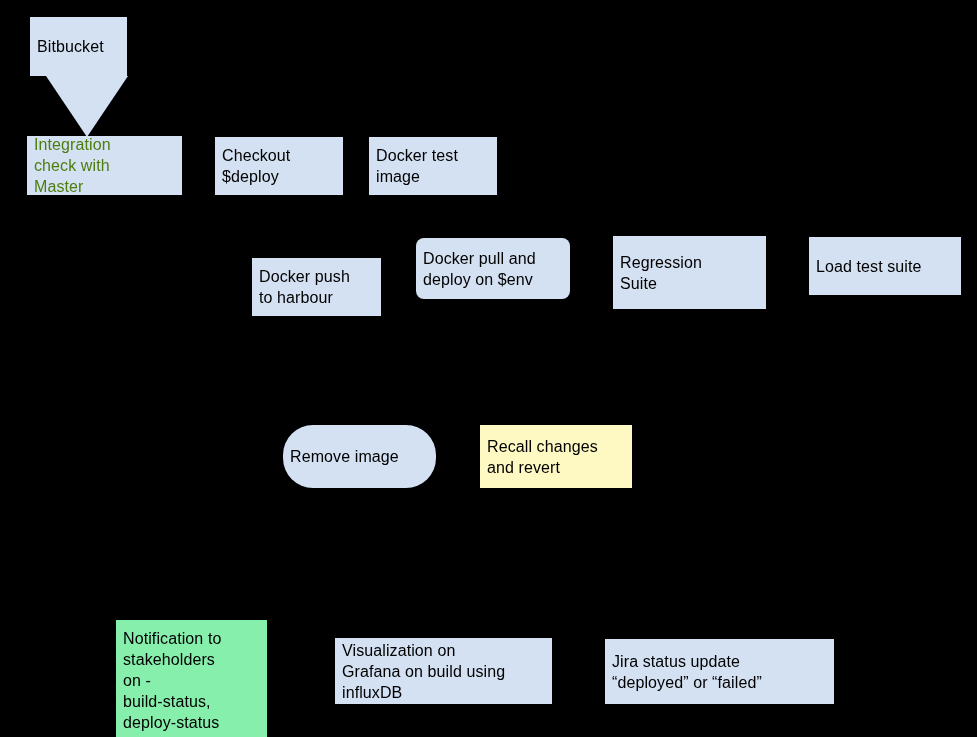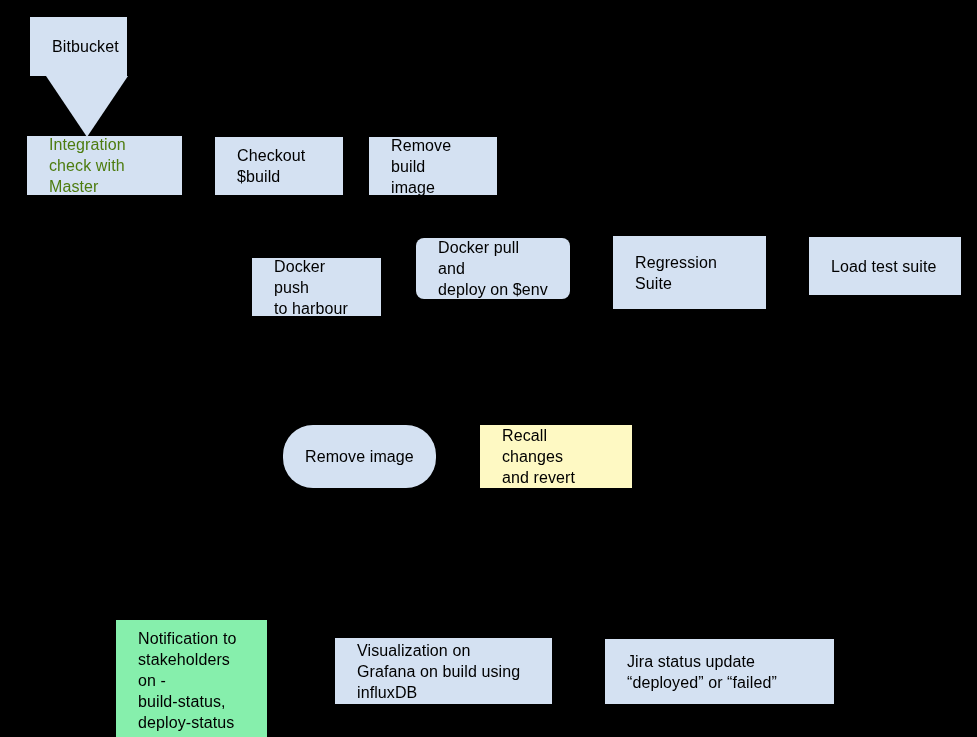--- a/index.html
+++ b/index.html
@@ -18,21 +18,21 @@
   .node {
     position: absolute;
     box-sizing: border-box;
     background: #d4e1f2;
     color: #000000;
     font-size: 16px;
     line-height: 21px;
     display: flex;
     align-items: center;
     justify-content: flex-start;
-    padding: 0 22px;
+    padding: 0 7px;
     white-space: pre-line;
     letter-spacing: 0.1px;
   }
   .arrow {
     position: absolute;
   }
   .arrow svg {
     display: block;
     overflow: visible;
   }
@@ -44,22 +44,22 @@
     <div class="arrow" style="left: 46px; top: 76px; width: 82px; height: 61px;">
       <svg width="82" height="61" viewBox="0 0 82 61">
         <polygon points="0,0 82,0 41,61" fill="#d4e1f2"></polygon>
       </svg>
     </div>
     <div class="node" style="left: 30px; top: 17px; width: 97px; height: 59px; background: rgb(212, 225, 242); color: rgb(0, 0, 0);"><span>Bitbucket</span></div>
     <div class="node" style="left: 27px; top: 136px; width: 155px; height: 59px; background: rgb(212, 225, 242); color: #4d7c0f;"><span>Integration
 check with
 Master</span></div>
     <div class="node" style="left: 215px; top: 137px; width: 128px; height: 58px; background: rgb(212, 225, 242); color: rgb(0, 0, 0);"><span>Checkout
-$build</span></div>
-    <div class="node" style="left: 369px; top: 137px; width: 128px; height: 58px; background: rgb(212, 225, 242); color: rgb(0, 0, 0);"><span>Remove build
+$deploy</span></div>
+    <div class="node" style="left: 369px; top: 137px; width: 128px; height: 58px; background: rgb(212, 225, 242); color: rgb(0, 0, 0);"><span>Docker test
 image</span></div>
     <div class="node" style="left: 252px; top: 240px; width: 129px; height: 58px; background: rgb(212, 225, 242); color: rgb(0, 0, 0); margin-top: 18px;"><span>Docker push
 to harbour</span></div>
     <div class="node" style="left: 416px; top: 238px; width: 154px; height: 61px; background: rgb(212, 225, 242); color: rgb(0, 0, 0); border-radius: 8px;"><span>Docker pull and
 deploy on $env</span></div>
     <div class="node" style="left: 613px; top: 236px; width: 153px; height: 73px; background: rgb(212, 225, 242); color: rgb(0, 0, 0);"><span>Regression
 Suite</span></div>
     <div class="node" style="left: 809px; top: 237px; width: 152px; height: 58px; background: rgb(212, 225, 242); color: rgb(0, 0, 0);"><span>Load test suite</span></div>
     <div class="node" style="left: 283px; top: 425px; width: 153px; height: 63px; background: rgb(212, 225, 242); color: rgb(0, 0, 0); border-radius: 30px;"><span>Remove image</span></div>
     <div class="node" style="left: 480px; top: 425px; width: 152px; height: 63px; background: #fef9c3; color: rgb(0, 0, 0);"><span>Recall changes

